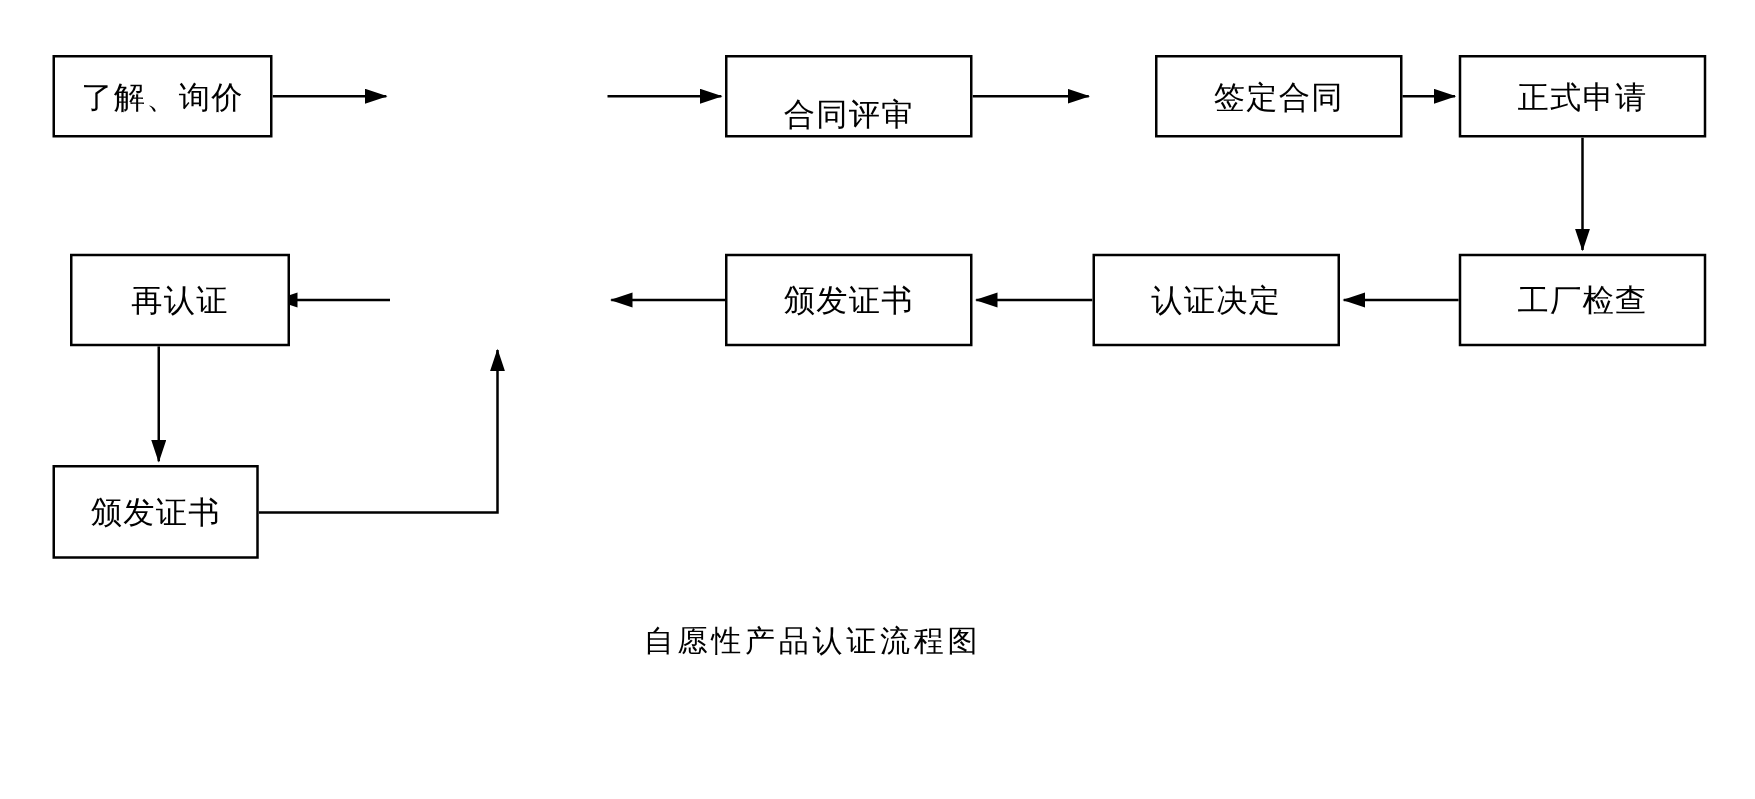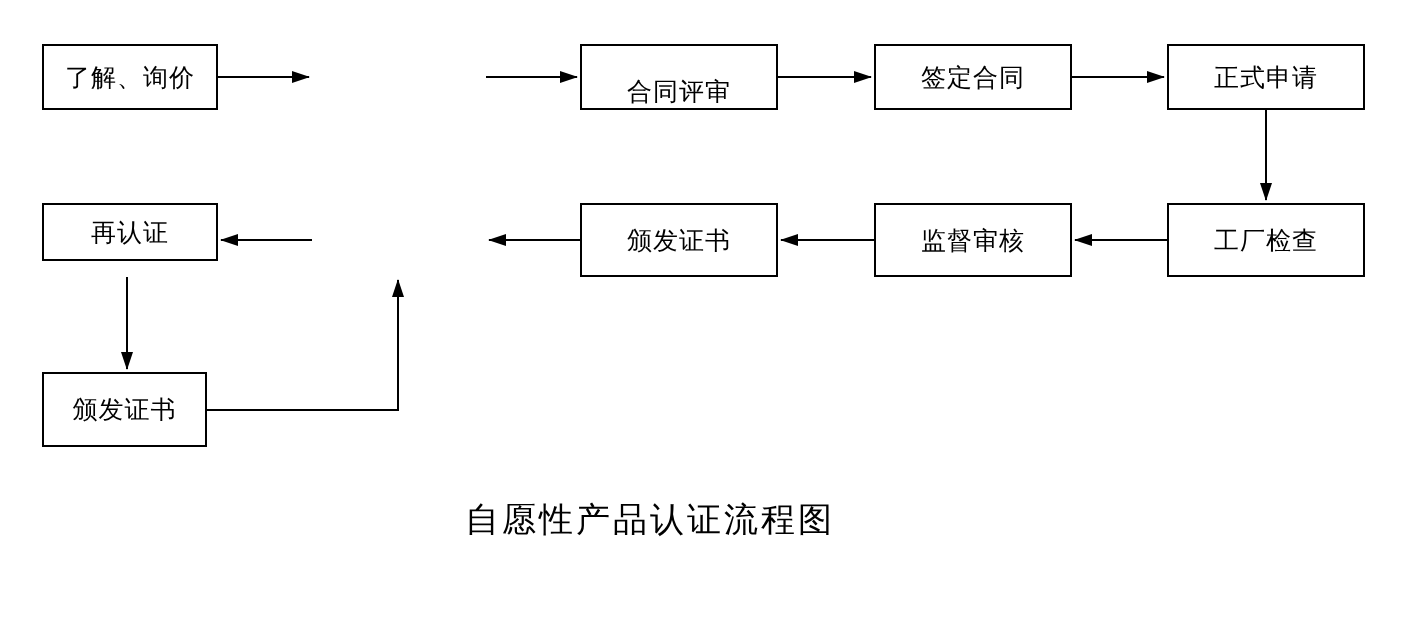--- a/index.html
+++ b/index.html
@@ -32,38 +32,38 @@
     align-items: center;
     justify-content: center;
     font-size: 25px;
     letter-spacing: 1px;
     white-space: nowrap;
   }
   
   .n-inquiry            { left: 42px;   top: 44px;  width: 176px; height: 66px; }
   .n-application        { left: 312px;  top: 44px;  width: 174px; height: 66px; }
   .n-review             { left: 580px;  top: 44px;  width: 198px; height: 66px; align-items: flex-end; }
-  .n-contract           { left: 874px;  top: 44px;  width: 198px; height: 66px; }
+  .n-contract           { left: 924px;  top: 44px;  width: 198px; height: 66px; }
   .n-product-inspection { left: 1167px; top: 44px;  width: 198px; height: 66px; }
   
-  .n-recert             { left: 42px;   top: 203px; width: 176px; height: 58px; }
+  .n-recert             { left: 56px;   top: 203px; width: 176px; height: 74px; }
   .n-audit              { left: 312px;  top: 203px; width: 174px; height: 74px; }
   .n-certificate        { left: 580px;  top: 203px; width: 198px; height: 74px; }
   .n-decision           { left: 874px;  top: 203px; width: 198px; height: 74px; }
   .n-factory            { left: 1167px; top: 203px; width: 198px; height: 74px; }
   
   .n-certificate2       { left: 42px;   top: 372px; width: 165px; height: 75px; }
 
   .diagram-title {
     position: absolute;
     left: 0;
     top: 497px;
     width: 1300px;
     text-align: center;
-    font-size: 34px;
+    font-size: 24px;
     letter-spacing: 3px;
   }
 </style>
 </head>
 <body>
 
 <div class="canvas">
 
   <svg class="arrows" width="1404" height="639" xmlns="http://www.w3.org/2000/svg">
     <defs>
@@ -102,21 +102,21 @@
     <span>正式申请</span>
   </div>
 
   <div class="node n-recert">
     <span>再认证</span>
   </div>
   <div class="node n-certificate">
     <span>颁发证书</span>
   </div>
   <div class="node n-decision">
-    <span>监督审核</span>
+    <span>认证决定</span>
   </div>
   <div class="node n-factory">
     <span>工厂检查</span>
   </div>
 
   <div class="node n-certificate2">
     <span>颁发证书</span>
   </div>
 
   <div class="diagram-title">自愿性产品认证流程图</div>

